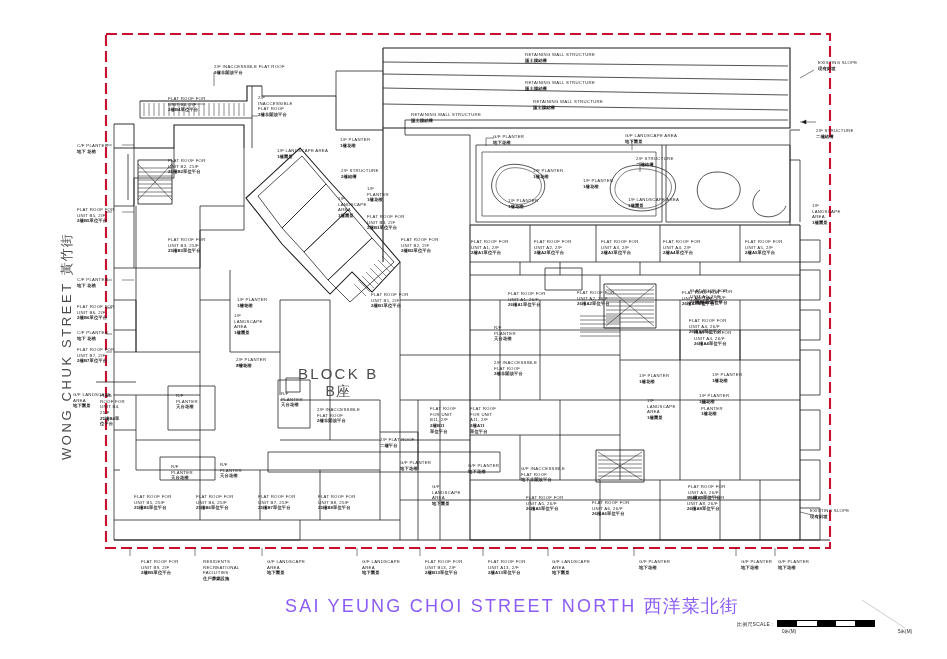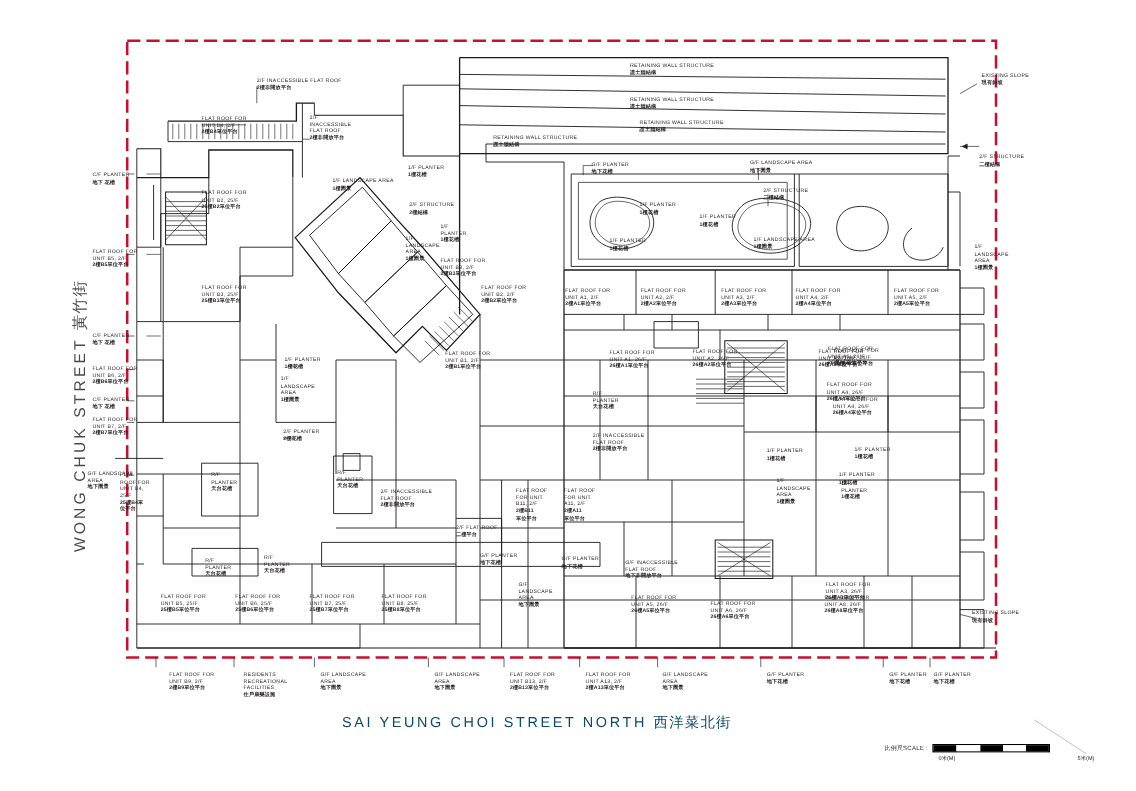--- a/index.html
+++ b/index.html
@@ -11,21 +11,21 @@
   #sheet{position:absolute;inset:0;width:947px;height:659px;}
   svg.layer{position:absolute;left:0;top:0;width:947px;height:659px;overflow:visible;}
   .lbl{position:absolute;font-size:4.3px;line-height:1.32;letter-spacing:.28px;color:#231f20;white-space:pre;}
   .lbl .cn{font-weight:bold;letter-spacing:.1px;}
   .blocktitle{position:absolute;color:#4a4a4a;letter-spacing:2.2px;font-size:15px;white-space:nowrap;}
   .blocktitle .sub{display:block;text-align:center;letter-spacing:1px;font-size:14px;margin-top:1px;}
   .streetv{
     position:absolute;left:0;top:0;transform-origin:0 0;
     font-size:13px;letter-spacing:2.6px;color:#4a4a4a;white-space:nowrap;
   }
-  .streeth{position:absolute;font-size:12px;letter-spacing:2.2px;color:#0c4a6e;white-space:nowrap;}
+  .streeth{position:absolute;font-size:18px;letter-spacing:2.2px;color:#8b5cf6;white-space:nowrap;}
   .streeth .cn,.streetv .cn{letter-spacing:1px;}
   .scalewrap{position:absolute;display:flex;align-items:center;gap:4px;}
   .scalelabel{font-size:5px;letter-spacing:.2px;color:#231f20;white-space:nowrap;}
   .scalebar{display:flex;border:.6px solid #000;height:5px;width:96px;}
   .scalebar i{flex:1;display:block;}
   .scalebar i.on{background:#000;}
   .scalebar i.off{background:#fff;}
   .scaleends{position:absolute;width:130px;display:flex;justify-content:space-between;font-size:4.6px;color:#231f20;}
   .scaleends span{white-space:nowrap;}
 </style>
@@ -441,20 +441,24 @@
       <div class="lbl" style="left: 639px; top: 559px;"><span>G/F PLANTER</span><br><span class="cn">地下花槽</span></div>
       <div class="lbl" style="left: 741px; top: 559px;"><span>G/F PLANTER</span><br><span class="cn">地下花槽</span></div>
       <div class="lbl" style="left: 778px; top: 559px;"><span>G/F PLANTER</span><br><span class="cn">地下花槽</span></div>
       <div class="lbl" style="left: 694px; top: 330px;"><span>FLAT ROOF FOR
 UNIT A4, 26/F</span><br><span class="cn">26樓A4單位平台</span></div>
       <div class="lbl" style="left: 712px; top: 372px;"><span>1/F PLANTER</span><br><span class="cn">1樓花槽</span></div>
       <div class="lbl" style="left: 701px; top: 400px;"><span>1/F
 PLANTER</span><br><span class="cn">1樓花槽</span></div>
     </div>
 
+  <div class="blocktitle" style="left:298px;top:365px;">
+    <span>BLOCK B</span>
+    <span class="sub">B座</span>
+  </div>
 
   <div class="streetv" style="transform:translate(58px,460px) rotate(-90deg);">
     <span>WONG CHUK STREET</span>
     <span class="cn">黃竹街</span>
   </div>
   <div class="streeth" style="left:285px;top:594px;">
     <span>SAI YEUNG CHOI STREET NORTH</span>
     <span class="cn">西洋菜北街</span>
   </div>
 

